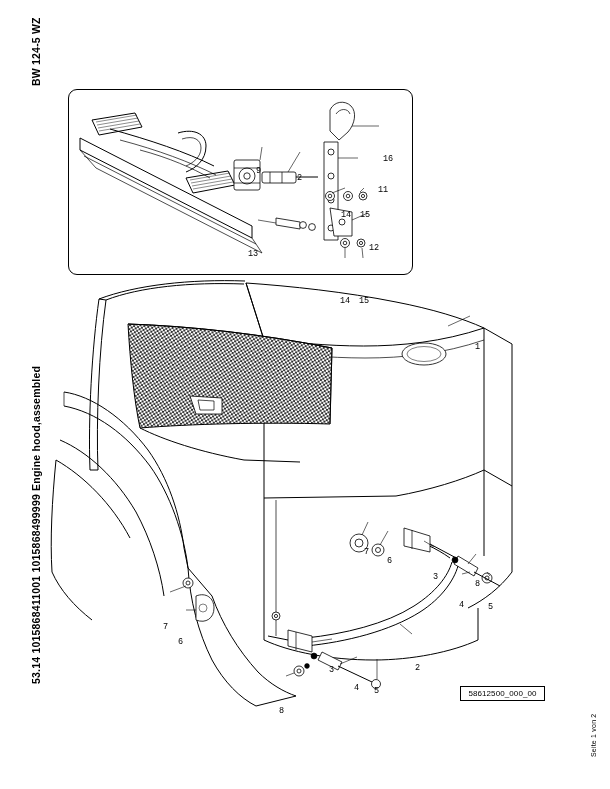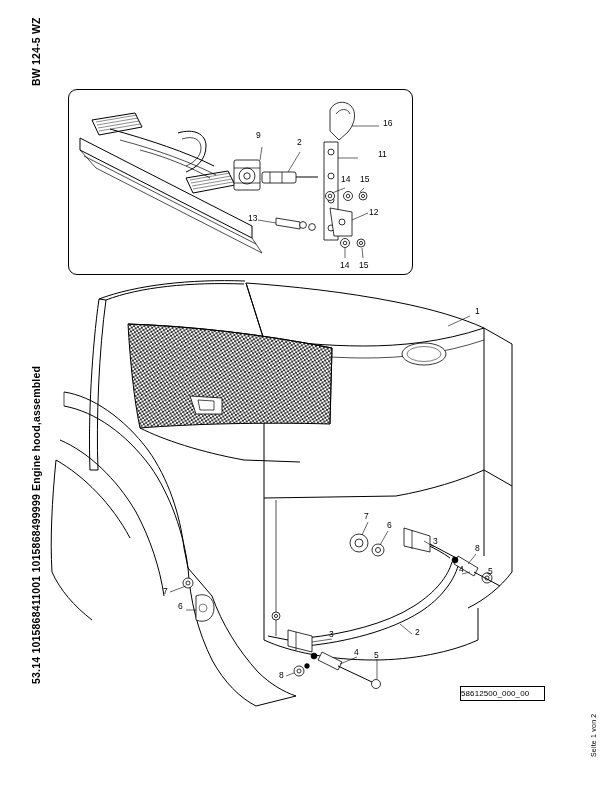--- a/index.html
+++ b/index.html
@@ -53,20 +53,21 @@
   
   #drawing-code {
     position: absolute;
     left: 460px;
     top: 686px;
     width: 83px;
     height: 13px;
     border: 1px solid #000;
     font-size: 8px;
     line-height: 13px;
+    text-align: center;
     letter-spacing: 0.1px;
   }
 
   
   #detail-frame {
     position: absolute;
     left: 68px;
     top: 89px;
     width: 345px;
     height: 186px;
@@ -89,23 +90,24 @@
   .ln-hair { fill: none; stroke: #000; stroke-width: 0.5; }
   .lead { fill: none; stroke: #000; stroke-width: 0.6; }
   .fillwhite { fill: #fff; stroke: #000; stroke-width: 0.8; }
   .fillblack { fill: #000; stroke: #000; stroke-width: 0.6; }
   .mesh { fill: url(#meshpat); stroke: #000; stroke-width: 1; }
 
   
   .callout {
     position: absolute;
     font-size: 8.5px;
-    font-family: Liberation Sans, sans-serif;
+    font-family: Liberation Mono, monospace;
     color: #000;
     white-space: nowrap;
+    margin-top: 36px;
   }
 </style>
 </head>
 <body>
 
 <div class="page">
 
   <div class="vtext" id="model-label">BW 124-5 WZ</div>
 
   <div class="vtext" id="section-label">53.14 1015868411001 1015868499999 Engine hood,assembled</div>

